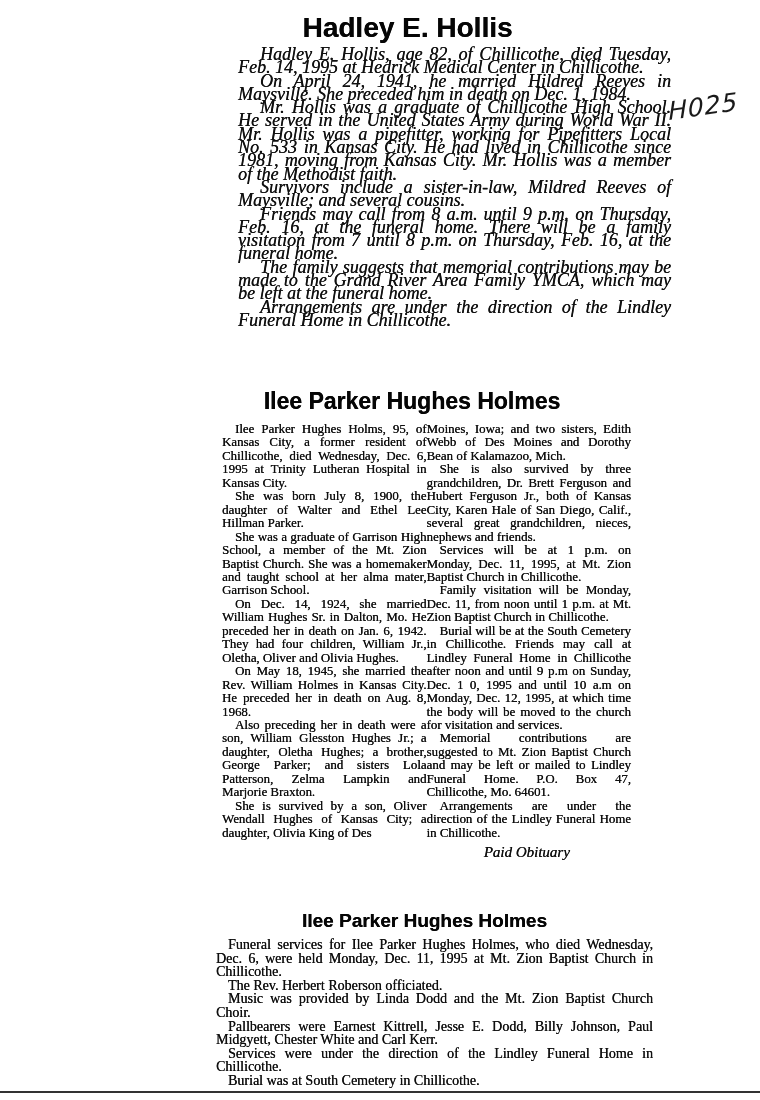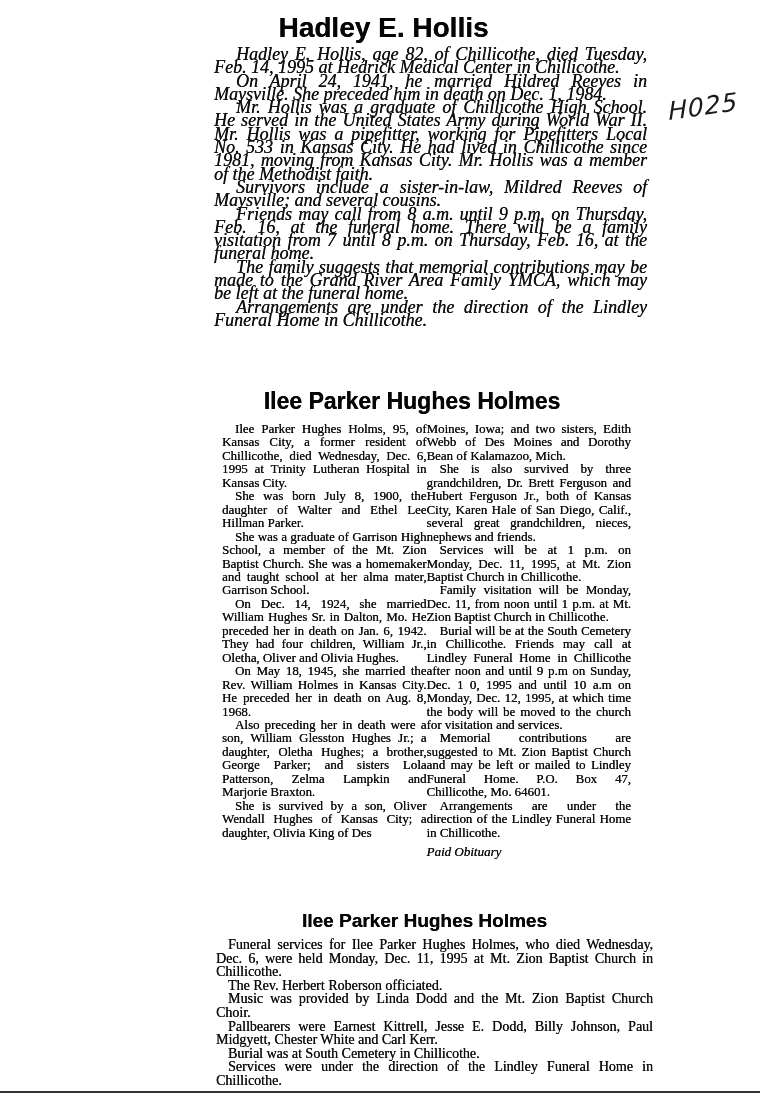--- a/index.html
+++ b/index.html
@@ -16,35 +16,35 @@
   .headline {
     font-family:"Liberation Sans", sans-serif;
     font-weight:700;
     text-align:center;
     color:#050505;
     white-space:nowrap;
   }
   .para { margin:0; text-align:justify; }
 
   
-  .sec-hollis { left:214px; top:12px; width:433px; }
+  .sec-hollis { left:238px; top:12px; width:433px; }
   .h-hollis { font-size:28px; line-height:31px; margin:0 0 5px 0; transform:translateX(-47px); }
   .sec-hollis .para { font-size:18px; line-height:13.3px; text-indent:22px;font-style:italic; }
 
   
   .sec-holmes { left:222px; top:389px; width:420px; }
   .h-holmes { font-size:23px; line-height:25px; margin:0 0 9px 0; transform:translateX(-20px); }
   .cols { display:flex; }
   .col { width:204.5px; }
   .col .para { font-size:12.9px; line-height:13.45px; text-indent:13px; }
   .col-right .rc-list .para:first-child { text-indent:0; } 
   .paid {
     font-style:italic;
-    text-align:left;
-    font-size:13px;
+    text-align:center;
+    font-size:15px;
     margin-top:4px;
     padding-right:4px;
   }
 
   
   .sec-notice { left:216px; top:910px; width:437px; }
   .h-notice { font-size:19px; line-height:21px; margin:0 0 7px 0; transform:translateX(-10px); }
   .sec-notice .para { font-size:14px; line-height:13.6px; text-indent:12px; }
 
   
@@ -113,22 +113,22 @@
     </div>
   </section>
 
   <section class="sec sec-notice">
     <h3 class="headline h-notice">Ilee Parker Hughes Holmes</h3>
     <div class="body-block">
         <p class="para">Funeral services for Ilee Parker Hughes Holmes, who died Wednesday, Dec. 6, were held Monday, Dec. 11, 1995 at Mt. Zion Baptist Church in Chillicothe.</p>
         <p class="para">The Rev. Herbert Roberson officiated.</p>
         <p class="para">Music was provided by Linda Dodd and the Mt. Zion Baptist Church Choir.</p>
         <p class="para">Pallbearers were Earnest Kittrell, Jesse E. Dodd, Billy Johnson, Paul Midgyett, Chester White and Carl Kerr.</p>
+        <p class="para">Services were under the direction of the Lindley Funeral Home in Chillicothe.</p>
         <p class="para">Burial was at South Cemetery in Chillicothe.</p>
-        <p class="para">Services were under the direction of the Lindley Funeral Home in Chillicothe.</p>
       </div>
   </section>
 
   <div class="annotation">H025</div>
 
   <div class="scan-line"></div>
 
 </div>
 
 </body></html>

